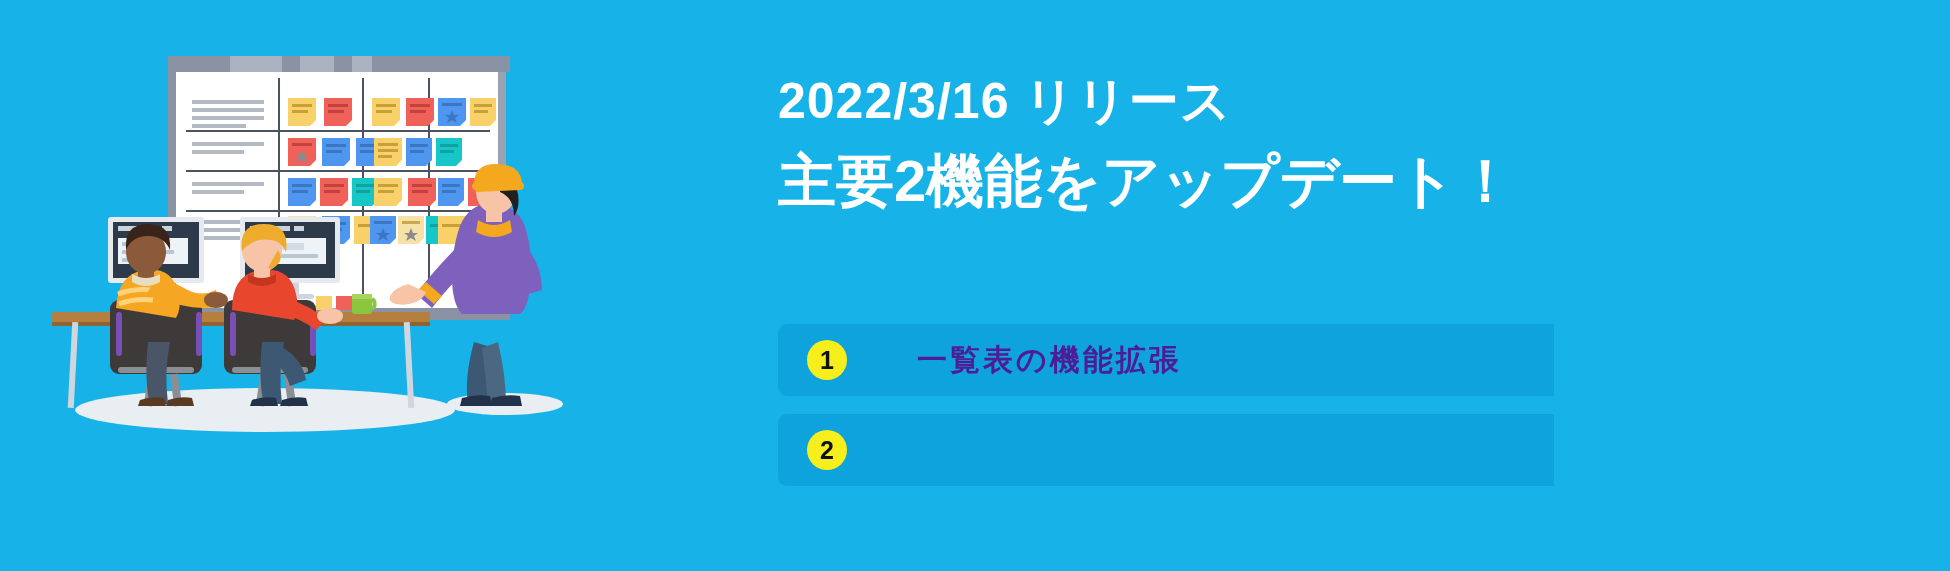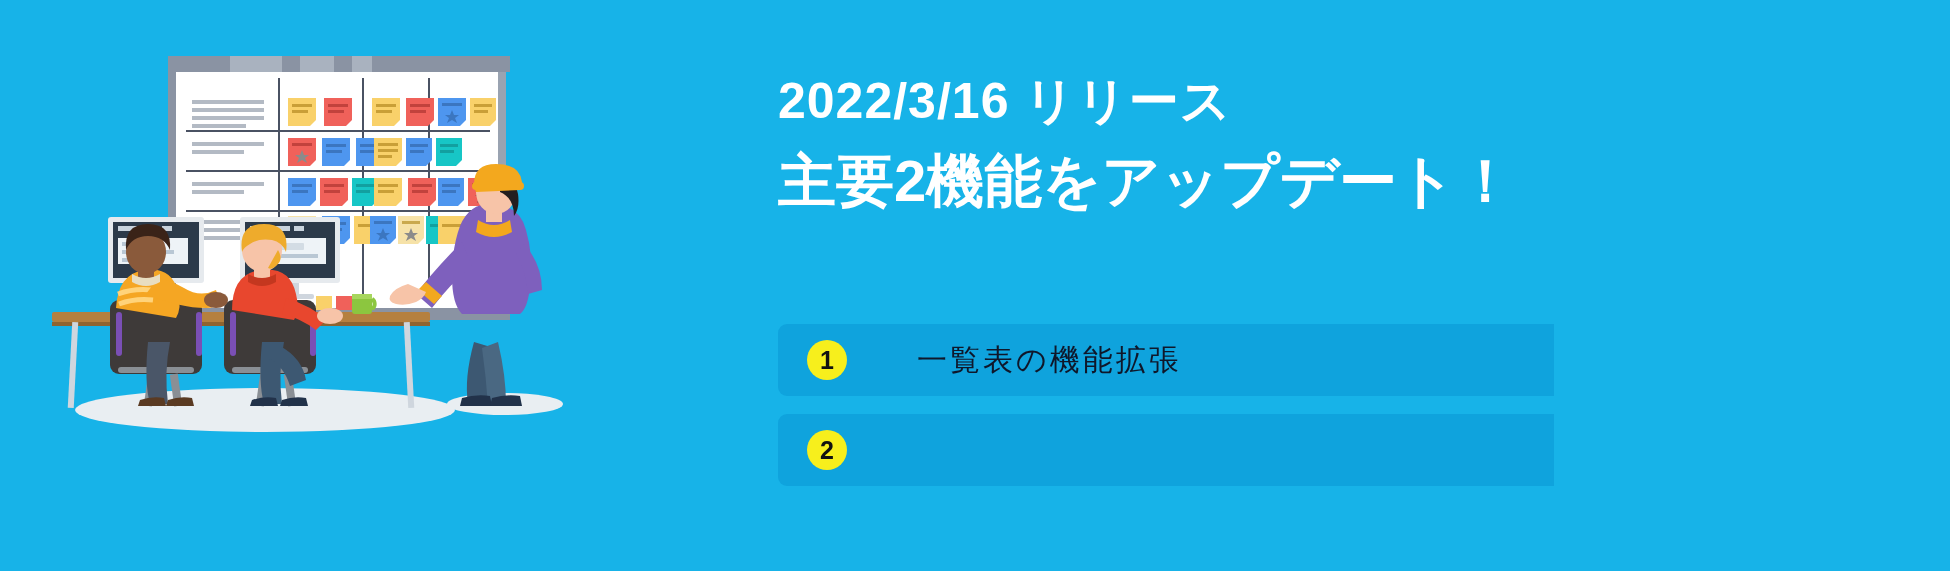--- a/index.html
+++ b/index.html
@@ -42,21 +42,21 @@
     margin-left:29px;
     width:40px;height:40px;border-radius:50%;
     background:#f7ef1c;
     color:#111111;
     font-size:25px;font-weight:700;
     display:flex;align-items:center;justify-content:center;
     flex:0 0 auto;
   }
   .feature-label{
     margin-left:70px;
-    font-size:30px;font-weight:400;color:#0f172a;
+    font-size:30px;font-weight:700;color:#4c1d95;
     letter-spacing:3px;white-space:nowrap;
   }
 </style>
 </head>
 <body>
 
 <div class="banner">
 
   <div class="illo">
     <svg width="760" height="571" viewBox="0 0 760 571" xmlns="http://www.w3.org/2000/svg">

